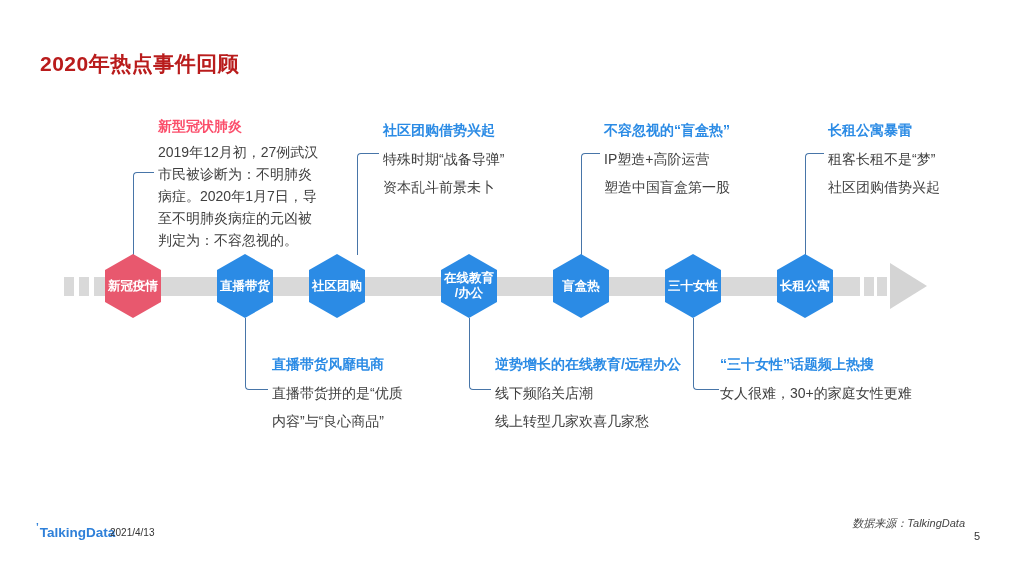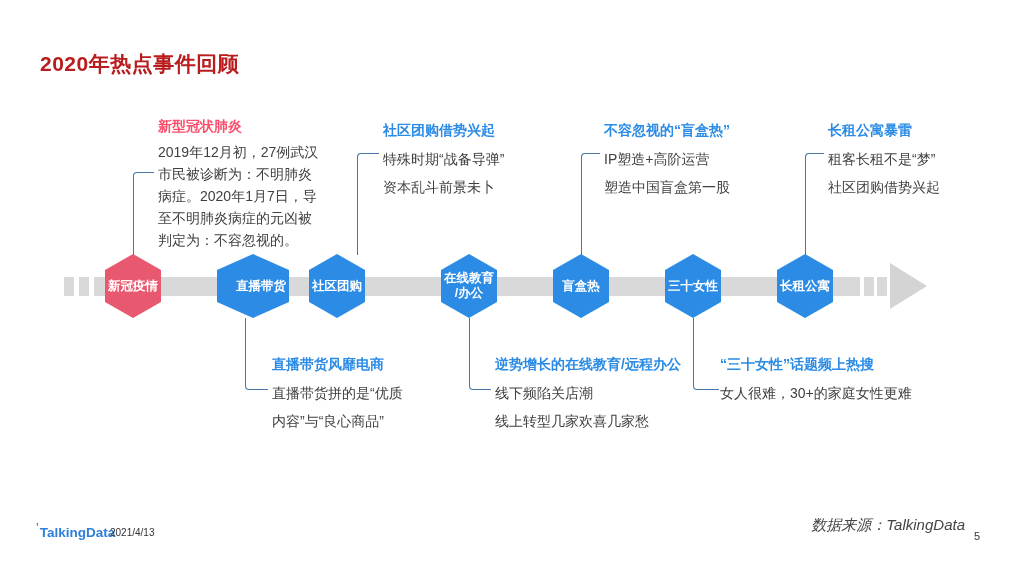--- a/index.html
+++ b/index.html
@@ -37,41 +37,41 @@
   .b3{left:693px;top:318px;width:25px;height:71px;}
   
   .hex{
     position:absolute;top:254px;width:56px;height:64px;
     clip-path:polygon(50% 0,100% 25%,100% 75%,50% 100%,0 75%,0 25%);
     background:#2B8BE5;color:#ffffff;
     display:flex;flex-direction:column;align-items:center;justify-content:center;
     font-size:12.5px;font-weight:bold;line-height:15px;text-align:center;
   }
   .hex.red{background:#E8586E;}
-  .hx0{left:105px;} .hx1{left:217px;padding-left:16px;} .hx2{left:309px;} .hx3{left:441px;}
+  .hx0{left:105px;} .hx1{left:217px;} .hx2{left:309px;} .hx3{left:441px;}
   .hx4{left:553px;} .hx5{left:665px;} .hx6{left:777px;}
   
   .anno{position:absolute;}
   .anno .ttl{font-size:14px;font-weight:bold;color:#2B8BE5;margin-bottom:5px;white-space:nowrap;}
   .anno .ttl.red{color:#FB4E6B;}
   .anno .ln{font-size:14px;color:#404040;white-space:nowrap;}
   .lh22 .ln{line-height:22px;}
   .lh28 .ln{line-height:28px;}
   .a1{left:158px;top:118px;}
   .a2{left:383px;top:122px;}
   .a3{left:604px;top:122px;}
   .a4{left:828px;top:122px;}
   .p1{left:272px;top:356px;}
   .p2{left:495px;top:356px;}
   .p3{left:720px;top:356px;}
   
   .logo{position:absolute;left:36px;top:522px;font-size:13.5px;font-weight:bold;color:#2F80D9;}
   .logo .tick{font-size:10px;vertical-align:6px;margin-right:1px;color:#2F80D9;}
   .date{position:absolute;left:110px;top:527px;font-size:10px;color:#333333;}
-  .source{position:absolute;right:49px;top:516px;font-size:15px;font-style:italic;color:#444444;}
+  .source{position:absolute;right:49px;top:516px;font-size:11px;font-style:italic;color:#444444;}
   .pagenum{position:absolute;right:34px;top:530px;font-size:11px;color:#333333;}
 </style>
 </head>
 <body>
 
 <div class="slide">
 
   <div class="slide-title">2020年热点事件回顾</div>
 
   <div class="dash d1"></div>

